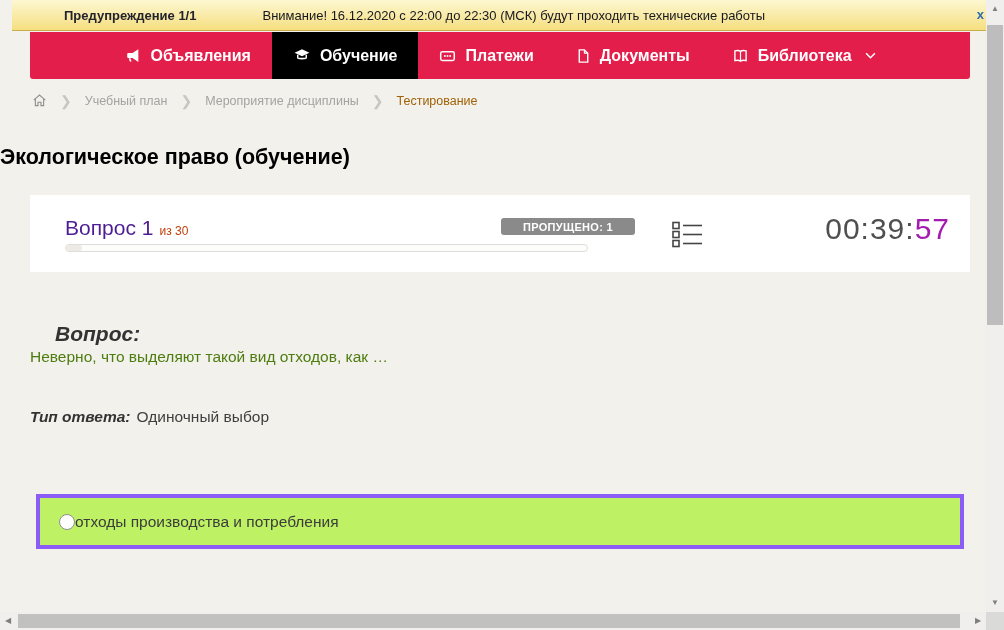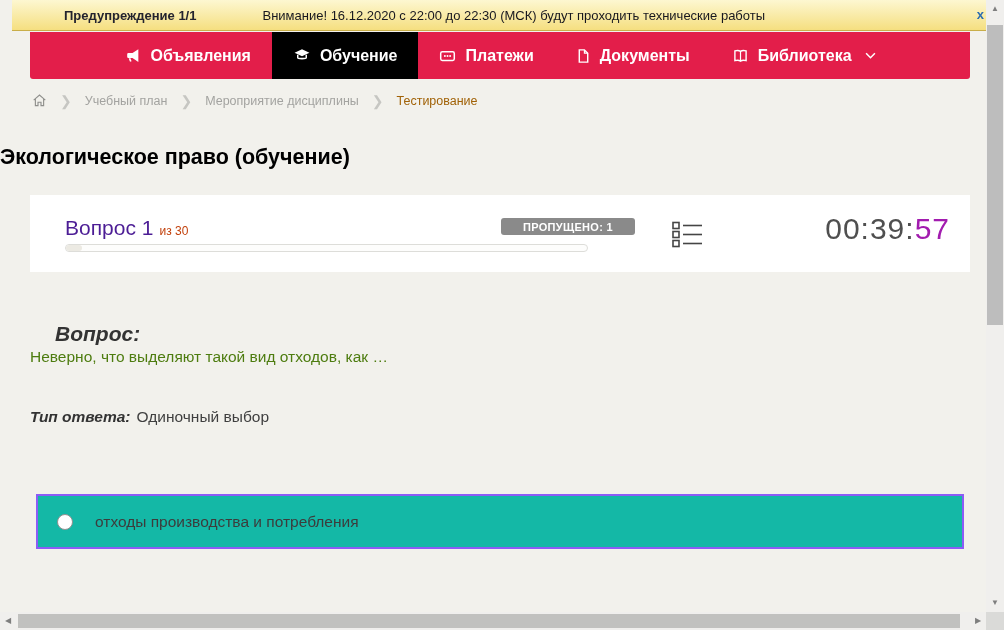--- a/index.html
+++ b/index.html
@@ -55,22 +55,22 @@
 
   
   .q-label { position:absolute; top:322px; left:30px; font-size:21px; font-weight:bold;
     font-style:italic; color:#333;margin-left:25px; }
   .q-text { position:absolute; top:348px; left:30px; font-size:15.5px; color:#4d7c0f; }
   .type-line { position:absolute; top:408px; left:30px; font-size:15.5px; color:#3f3f3f; }
   .type-label { font-weight:bold; font-style:italic; color:#333; margin-right:6px;margin-top:8px; }
 
   
   .answers { position:absolute; top:494px; left:36px; width:928px; }
-  .answer { height:55px; background:#14b8a6; border:2px solid #8b5cf6; display:flex;
-    align-items:center; padding-left:19px; gap:22px; margin-bottom:5px; cursor:pointer; }
+  .answer { height:55px; background:#bef264; border:4px solid #8b5cf6; display:flex;
+    align-items:center; padding-left:19px; margin-bottom:5px; cursor:pointer; }
   .radio { width:16px; height:16px; border:1px solid #909090; border-radius:50%;
     background:#fff; flex:0 0 auto; }
   .answer-label { font-size:15.5px; color:#3c3c3c; }
 
   
   .vscroll { position:absolute; top:0; right:0; width:18px; height:612px; background:#f0efed; }
   .vthumb { position:absolute; top:25px; left:1px; width:16px; height:300px; background:#bdbdbd; }
   .sb-arrow { position:absolute; color:#7e7e7e; font-size:8px; line-height:8px; width:18px;
     text-align:center; cursor:pointer; }
   .v-up { top:5px; }

